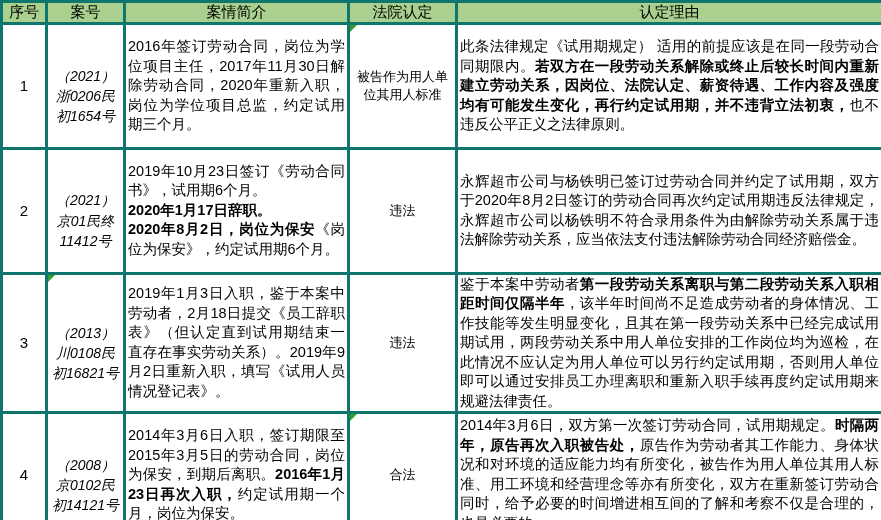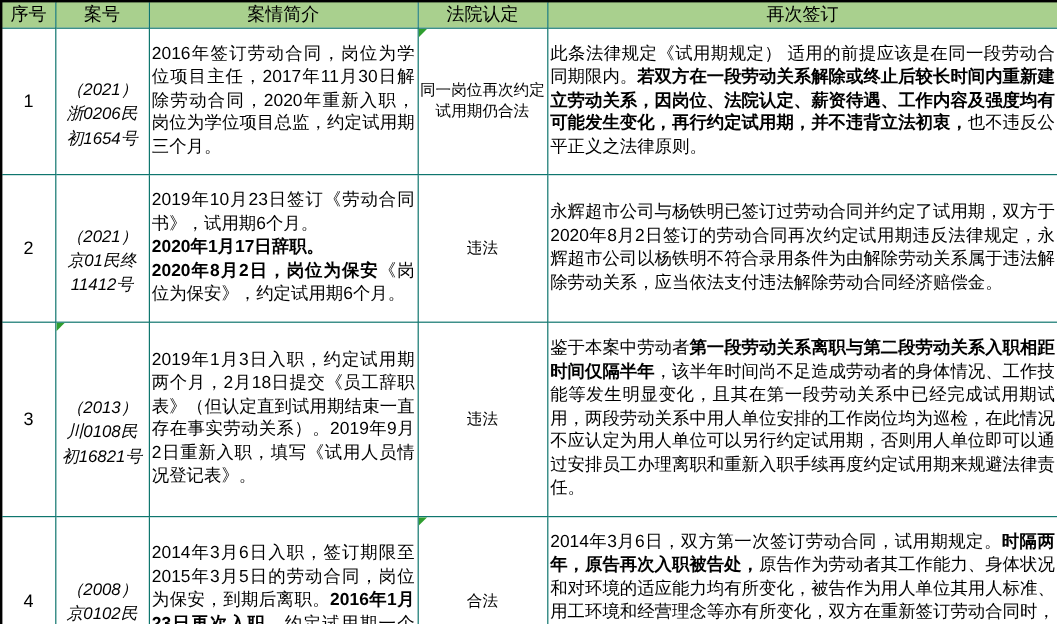--- a/index.html
+++ b/index.html
@@ -12,21 +12,21 @@
     background:#fff;
     color:#000;
     font-family:"Liberation Sans", sans-serif;
   }
   col.c-no{width:45px;}
   col.c-case{width:78px;}
   col.c-brief{width:224px;}
   col.c-ruling{width:108px;}
   col.c-reason{width:426px;}
   th,td{
-    border:1px solid #0f766e;
+    border:3px solid #0f766e;
     vertical-align:middle;
     overflow:hidden;
     padding:0;
   }
   thead tr{height:22px;}
   tr.r1{height:118px;}
   tr.r2{height:122px;}
   tr.r3{height:136px;}
   tr.r4{height:122px;}
   th{
@@ -52,21 +52,21 @@
     font-size:13px;
     line-height:1.4;
     padding:0 1px;
   }
   td.brief,td.reason{
     position:relative;
     font-size:14.5px;
     line-height:19.5px;
     text-align:justify;
     white-space:pre-wrap;
-    padding:12px 2px;
+    padding:0 2px;
   }
   td b{font-weight:bold;}
   .tri{
     position:absolute;
     top:0;left:0;
     width:0;height:0;
     border-top:7px solid #2f9e2f;
     border-right:7px solid transparent;
   }
 </style>
@@ -80,34 +80,34 @@
       <col class="c-brief">
       <col class="c-ruling">
       <col class="c-reason">
   </colgroup>
   <thead>
     <tr>
       <th>序号</th>
       <th>案号</th>
       <th>案情简介</th>
       <th>法院认定</th>
-      <th>再次签订</th>
+      <th>认定理由</th>
     </tr>
   </thead>
   <tbody>
     <tr class="r1">
       <td class="no">1</td>
       <td class="case">
         <span>（2021）
 浙0206民
 初1654号</span>
       </td>
       <td class="brief"><span>2016年签订劳动合同，岗位为学位项目主任，2017年11月30日解除劳动合同，2020年重新入职，岗位为学位项目总监，约定试用期三个月。</span></td>
       <td class="ruling">
-        <span class="tri"></span><span>同一岗位再次约定试用期仍合法</span>
+        <span class="tri"></span><span>被告作为用人单位其用人标准</span>
       </td>
       <td class="reason"><span>此条法律规定《试用期规定） 适用的前提应该是在同一段劳动合同期限内。</span><b>若双方在一段劳动关系解除或终止后较长时间内重新建立劳动关系，因岗位、法院认定、薪资待遇、工作内容及强度均有可能发生变化，再行约定试用期，并不违背立法初衷，</b><span>也不违反公平正义之法律原则。</span></td>
     </tr>
     <tr class="r2">
       <td class="no">2</td>
       <td class="case">
         <span>（2021）
 京01民终
 11412号</span>
       </td>
@@ -119,21 +119,21 @@
       </td>
       <td class="reason"><span>永辉超市公司与杨铁明已签订过劳动合同并约定了试用期，双方于2020年8月2日签订的劳动合同再次约定试用期违反法律规定，永辉超市公司以杨铁明不符合录用条件为由解除劳动关系属于违法解除劳动关系，应当依法支付违法解除劳动合同经济赔偿金。</span></td>
     </tr>
     <tr class="r3">
       <td class="no">3</td>
       <td class="case">
         <span class="tri"></span><span>（2013）
 川0108民
 初16821号</span>
       </td>
-      <td class="brief"><span>2019年1月3日入职，约定试用期两个月，2月18日提交《员工辞职表》（但认定直到试用期结束一直存在事实劳动关系）。2019年9月2日重新入职，填写《试用人员情况登记表》。</span></td>
+      <td class="brief"><span>2019年1月3日入职，鉴于本案中劳动者，2月18日提交《员工辞职表》（但认定直到试用期结束一直存在事实劳动关系）。2019年9月2日重新入职，填写《试用人员情况登记表》。</span></td>
       <td class="ruling">
         <span>违法</span>
       </td>
       <td class="reason"><span>鉴于本案中劳动者</span><b>第一段劳动关系离职与第二段劳动关系入职相距时间仅隔半年</b><span>，该半年时间尚不足造成劳动者的身体情况、工作技能等发生明显变化，且其在第一段劳动关系中已经完成试用期试用，两段劳动关系中用人单位安排的工作岗位均为巡检，在此情况不应认定为用人单位可以另行约定试用期，否则用人单位即可以通过安排员工办理离职和重新入职手续再度约定试用期来规避法律责任。</span></td>
     </tr>
     <tr class="r4">
       <td class="no">4</td>
       <td class="case">
         <span>（2008）
 京0102民

